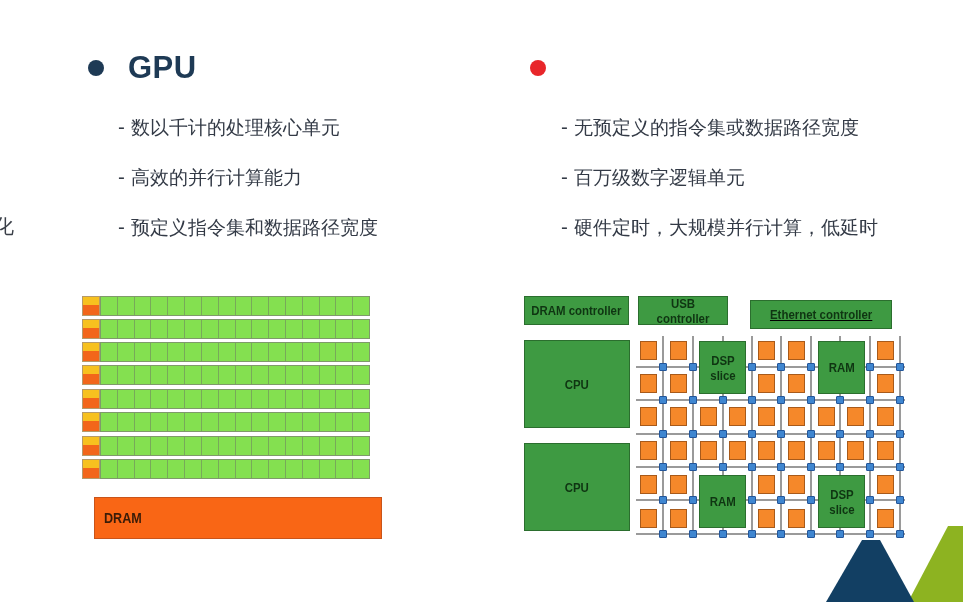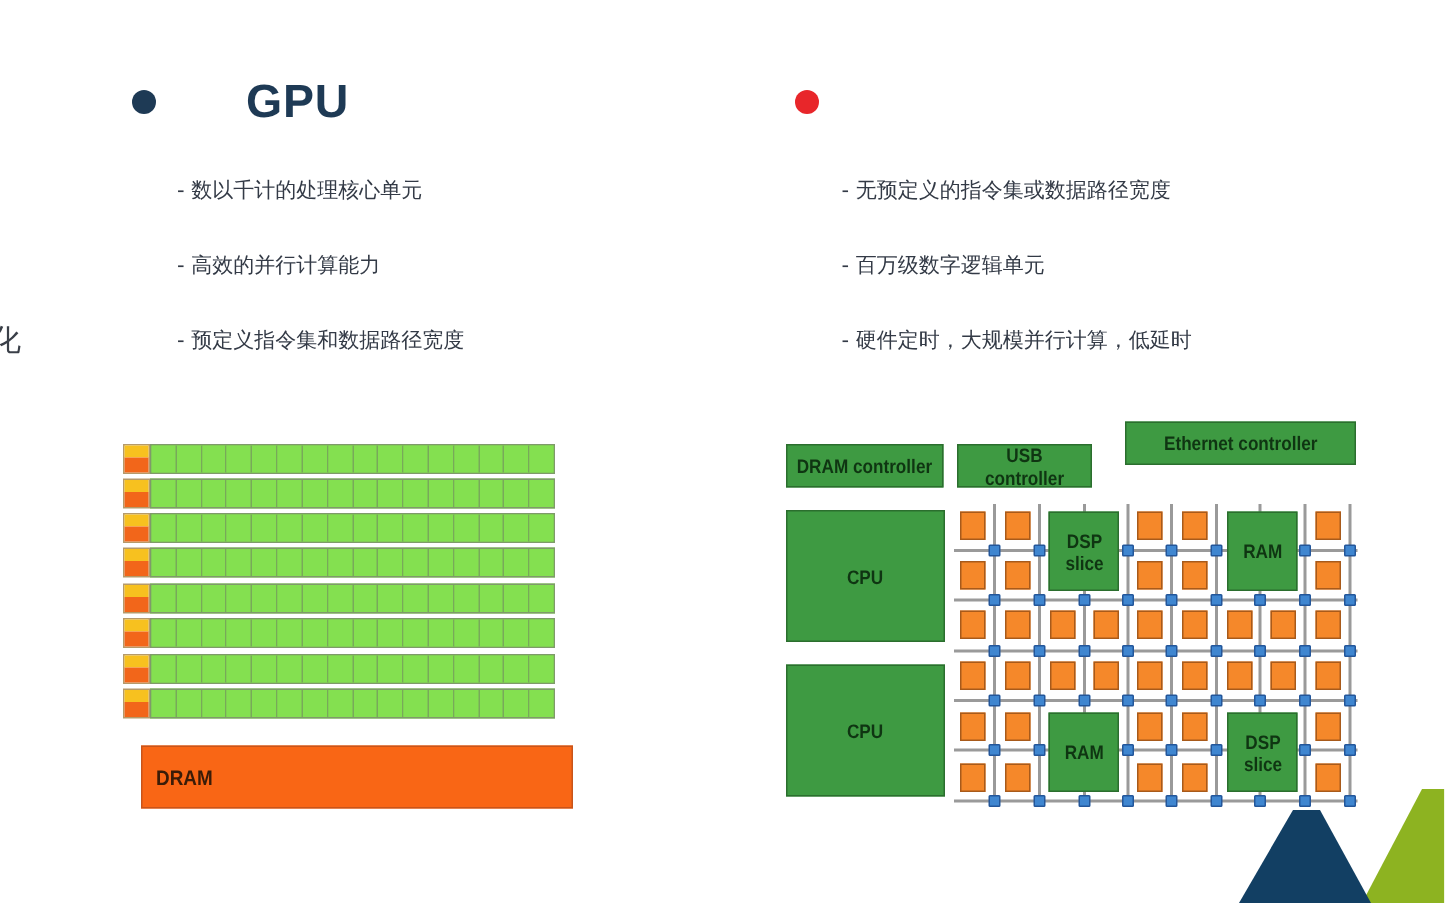--- a/index.html
+++ b/index.html
@@ -6,21 +6,21 @@
   html, body { width: 963px; height: 602px; overflow: hidden; background: #ffffff; }
   body { position: relative; font-family: "DejaVu Sans", "Liberation Sans", sans-serif; }
 
   .edge-fragment { position: absolute; left: -6px; top: 213px; font-size: 20px; color: #3a3f48; }
 
   .col-title { position: absolute; top: 47px; height: 42px; display: flex; align-items: center; }
   .col-title .dot { width: 16px; height: 16px; border-radius: 50%; margin-right: 24px; }
   .col-title .txt { font-family: "Liberation Sans", sans-serif; font-weight: bold; font-size: 31px; letter-spacing: 0.5px; }
 
   .bullets { position: absolute; top: 112px; }
-  .bullets .item { height: 50px; font-size: 14px; line-height: 30px; color: #333a46; white-space: nowrap; }
+  .bullets .item { height: 50px; font-size: 19px; line-height: 30px; color: #333a46; white-space: nowrap; }
 
   
   .gpu-diagram { position: absolute; left: 82px; top: 296px; width: 288px; }
   .gpu-row { position: absolute; left: 0; width: 288px; height: 20px; display: flex; }
   .gpu-ctrl { width: 18px; height: 20px; display: flex; flex-direction: column; border: 1px solid #b59a6a; }
   .gpu-ctrl .cache { height: 8px; background: #f7c11f; }
   .gpu-ctrl .control { flex: 1; background: #f2661a; }
   .gpu-alus { flex: 1; display: flex; border: 1px solid #7f9a6a; background: #7fd94a; }
   .gpu-alu { flex: 1; border-right: 1px solid #78a95a; background: #84e050; }
   .gpu-alu:last-child { border-right: none; }
@@ -36,21 +36,21 @@
   .node { position: absolute; width: 8px; height: 8px; background: #3f86d0; border: 1px solid #23569a; border-radius: 1px; }
   .lut { position: absolute; width: 17px; height: 19px; background: #f5882a; border: 1.5px solid #a85a1a; }
 
   .deco-navy { position: absolute; left: 0; top: 0; width: 963px; height: 602px; pointer-events: none; }
 </style>
 </head>
 <body>
 
 <div class="edge-fragment">化</div>
 
-<div class="col-title" style="left:88px;gap:36px;">
+<div class="col-title" style="left:88px;">
   <span class="dot" style="background:#1e3a55;"></span>
   <span class="txt" style="color:#1e3a55;">GPU</span>
 </div>
 <div class="bullets" style="left:118px;">
   <div class="item">- 数以千计的处理核心单元</div>
   <div class="item">- 高效的并行计算能力</div>
   <div class="item">- 预定义指令集和数据路径宽度</div>
 </div>
 
 <div class="col-title" style="left:530px;">
@@ -275,21 +275,21 @@
     <div class="hline" style="left: 636px; top: 466px; width: 269px;"></div>
     <div class="hline" style="left: 636px; top: 433px; width: 269px;"></div>
     <div class="hline" style="left: 636px; top: 399px; width: 269px;"></div>
     <div class="hline" style="left: 636px; top: 366px; width: 269px;"></div>
   <div class="gblock" style="left:524px;top:296px;width:105px;height:29px;">
       <span>DRAM controller</span>
     </div>
   <div class="gblock" style="left:638px;top:296px;width:90px;height:29px;">
       <span>USB controller</span>
     </div>
-  <div class="gblock" style="left:750px;top:281px;width:154px;height:29px;">
+  <div class="gblock" style="left:750px;top:300px;width:142px;height:29px;text-decoration:underline;">
       <span>Ethernet controller</span>
     </div>
   <div class="gblock" style="left:524px;top:340px;width:106px;height:88px;">
       <span>CPU</span>
     </div>
   <div class="gblock" style="left:524px;top:443px;width:106px;height:88px;">
       <span>CPU</span>
     </div>
 <div class="lut" style="left: 640px; top: 341px;"></div>
     <div class="lut" style="left: 670px; top: 341px;"></div>

